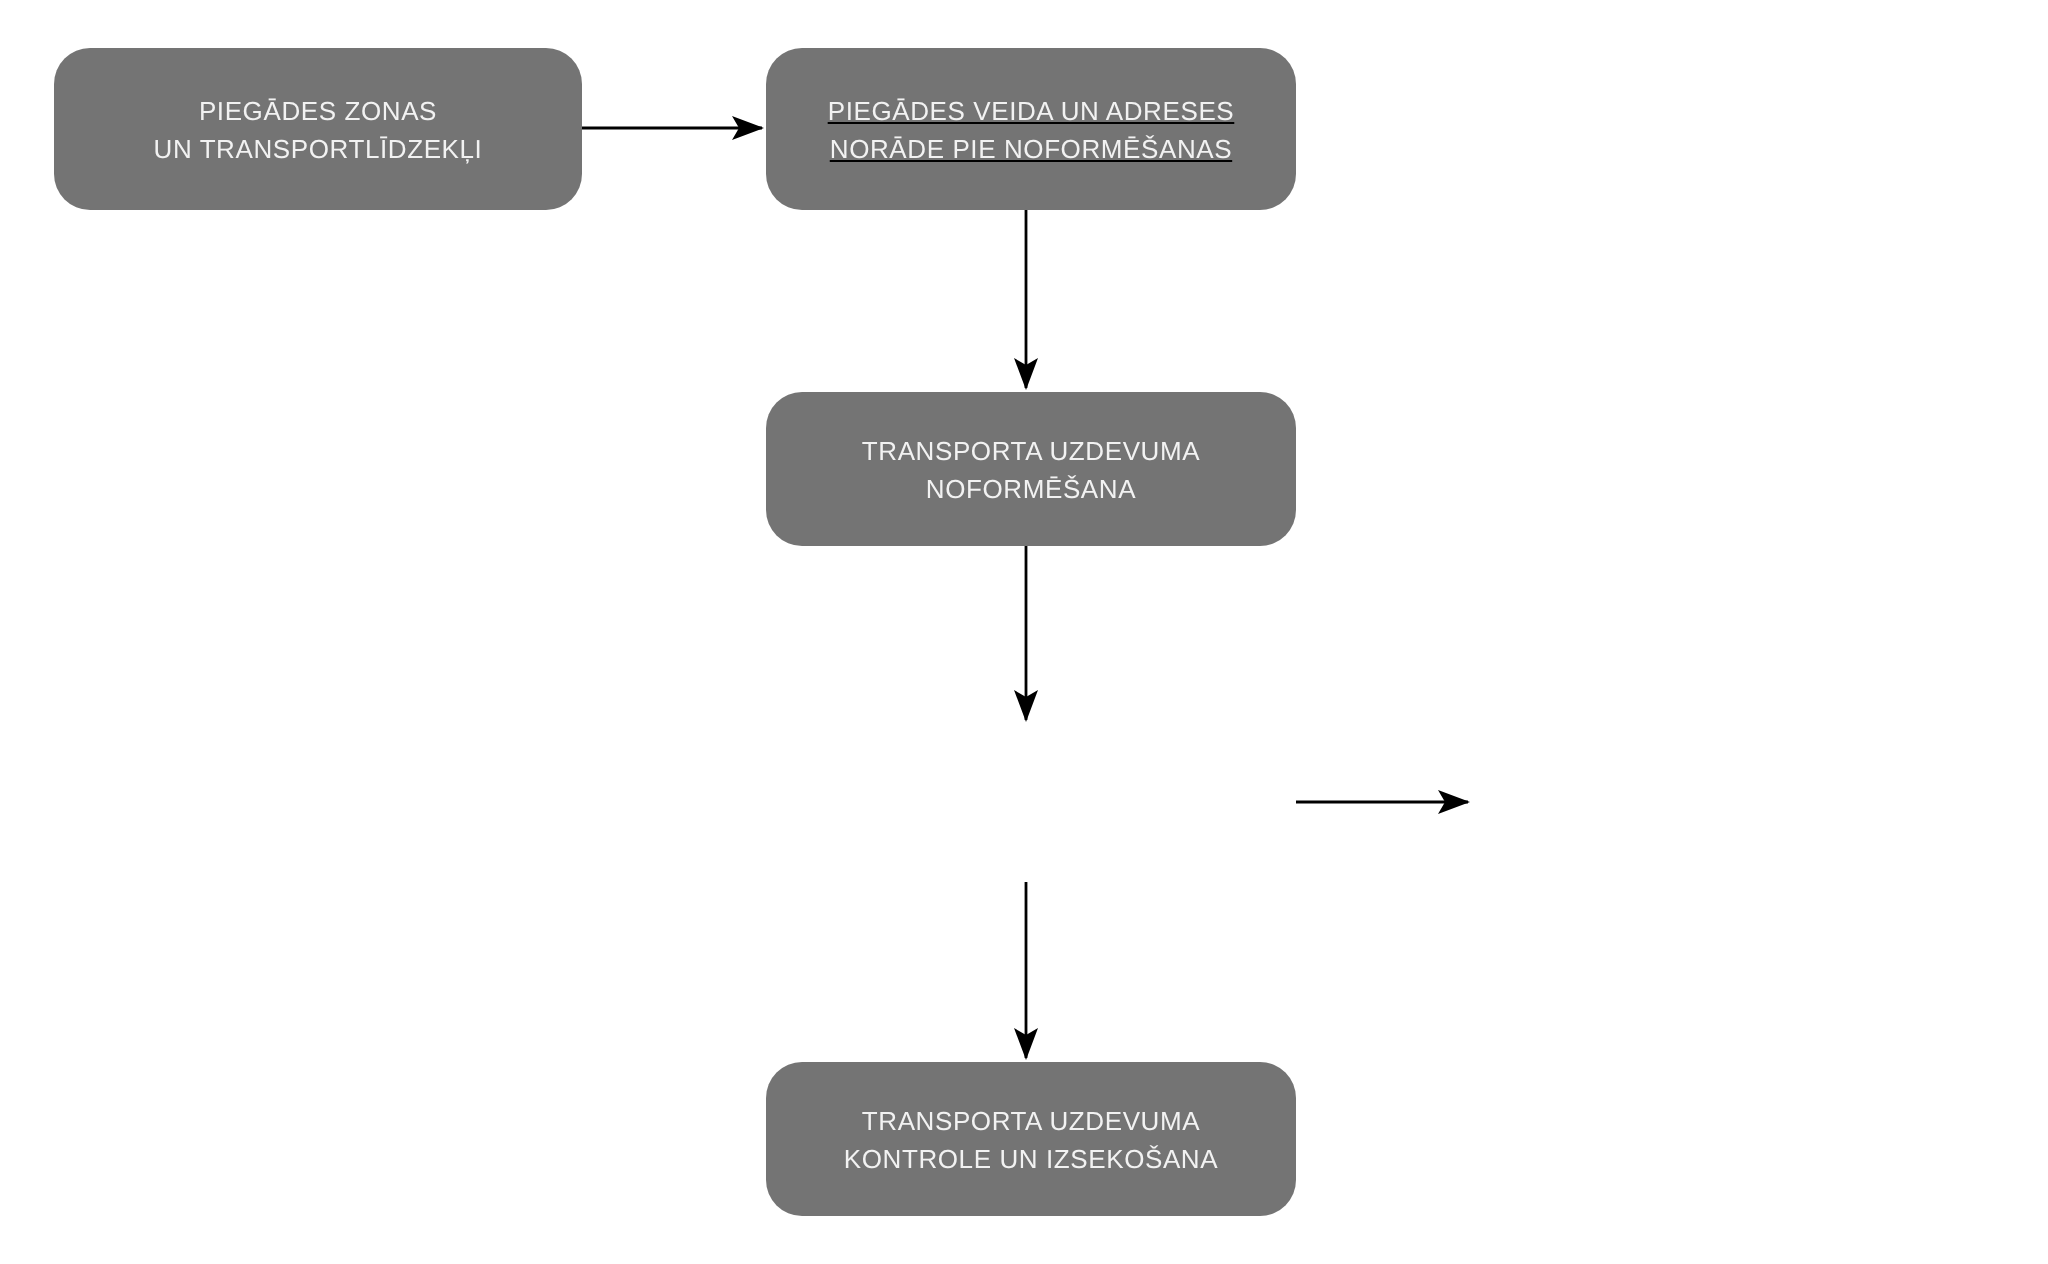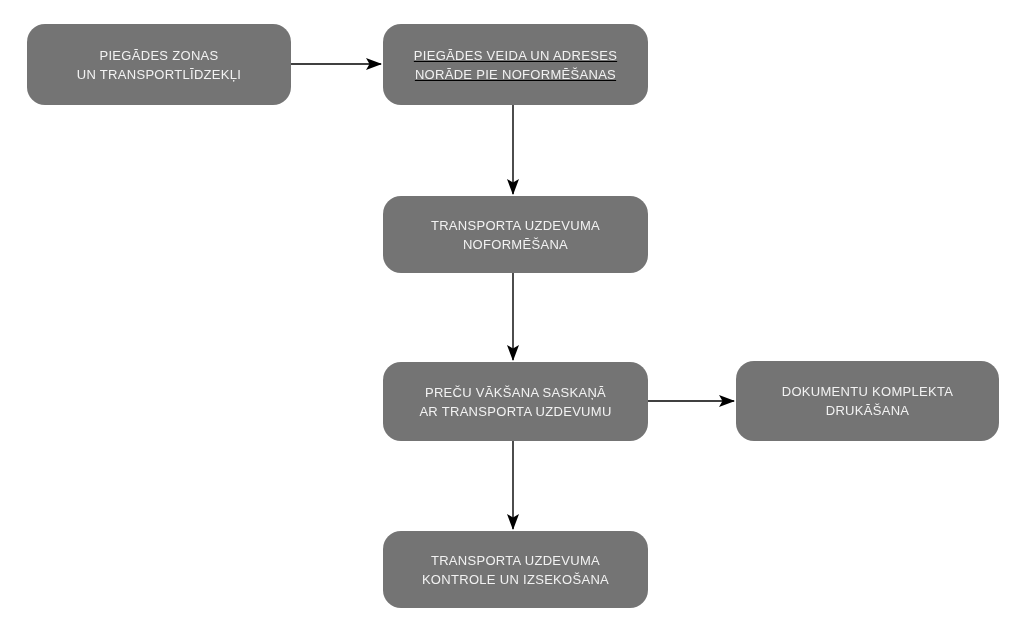--- a/index.html
+++ b/index.html
@@ -74,28 +74,20 @@
   <div class="node n2">
     <span class="node-label">PIEGĀDES VEIDA UN ADRESES
 NORĀDE PIE NOFORMĒŠANAS</span>
   </div>
 
   <div class="node n3">
     <span class="node-label">TRANSPORTA UZDEVUMA
 NOFORMĒŠANA</span>
   </div>
 
-  <div class="node n4">
-    <span class="node-label">PREČU VĀKŠANA SASKAŅĀ
-AR TRANSPORTA UZDEVUMU</span>
-  </div>
 
-  <div class="node n5">
-    <span class="node-label">DOKUMENTU KOMPLEKTA
-DRUKĀŠANA</span>
-  </div>
 
   <div class="node n6">
     <span class="node-label">TRANSPORTA UZDEVUMA
 KONTROLE UN IZSEKOŠANA</span>
   </div>
 
 </div>
 
 </body></html>

